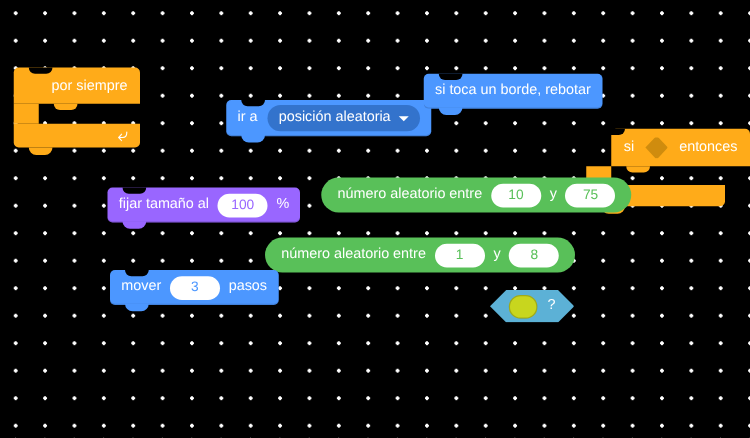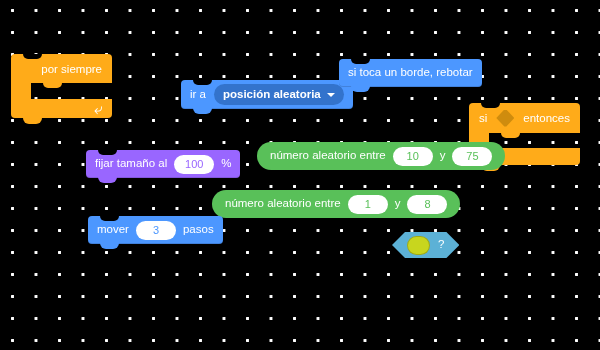--- a/index.html
+++ b/index.html
@@ -103,21 +103,21 @@
   .dropdown {
     display: inline-flex;
     align-items: center;
     gap: 6px;
     border-radius: 12px;
     height: 21px;
     padding: 0 9px;
     font-size: 11.5px;
     color: #ffffff;
   }
-  .dropdown.motion { background: #3373cc; font-weight: bold; }
+  .dropdown.motion { background: #3373cc; }
   .dropdown.looks  { background: #774dcb; }
   .caret {
     width: 0; height: 0;
     border-left: 4px solid transparent;
     border-right: 4px solid transparent;
     border-top: 4.5px solid #ffffff;
   }
 
   
   .swatch {
@@ -227,21 +227,21 @@
     <div class="bump" style="background:#4c97ff;"></div>
   </div>
 
   <div class="blk stack" style="left:311px; top:59px; background:#4c97ff; height:28px;">
     <div class="dent"></div>
     <span>si toca un borde, rebotar</span>
     <div class="bump" style="background:#4c97ff;"></div>
   </div>
 
   <div class="cblock" style="left:469px; top:103px; width:111px; height:62px;">
-    <div class="cb-top" style="width:111px; height:30px; background:#ffab19;">
+    <div class="cb-top" style="width:111px; height:30px; background:#ffab19;margin-left:20px;">
       <span>si</span>
       <span class="hexslot"></span>
       <span>entonces</span>
     </div>
     <div class="outer-dent"></div>
     <div class="mouth-dent" style="top:30px; background:#ffab19;"></div>
     <div class="cb-left" style="top:30px; height:15px; background:#ffab19;"></div>
     <div class="cb-bottom" style="top:45px; width:111px; height:17px; background:#ffab19;"></div>
     <div class="outer-bump" style="top:62px; background:#ffab19;"></div>
   </div>

